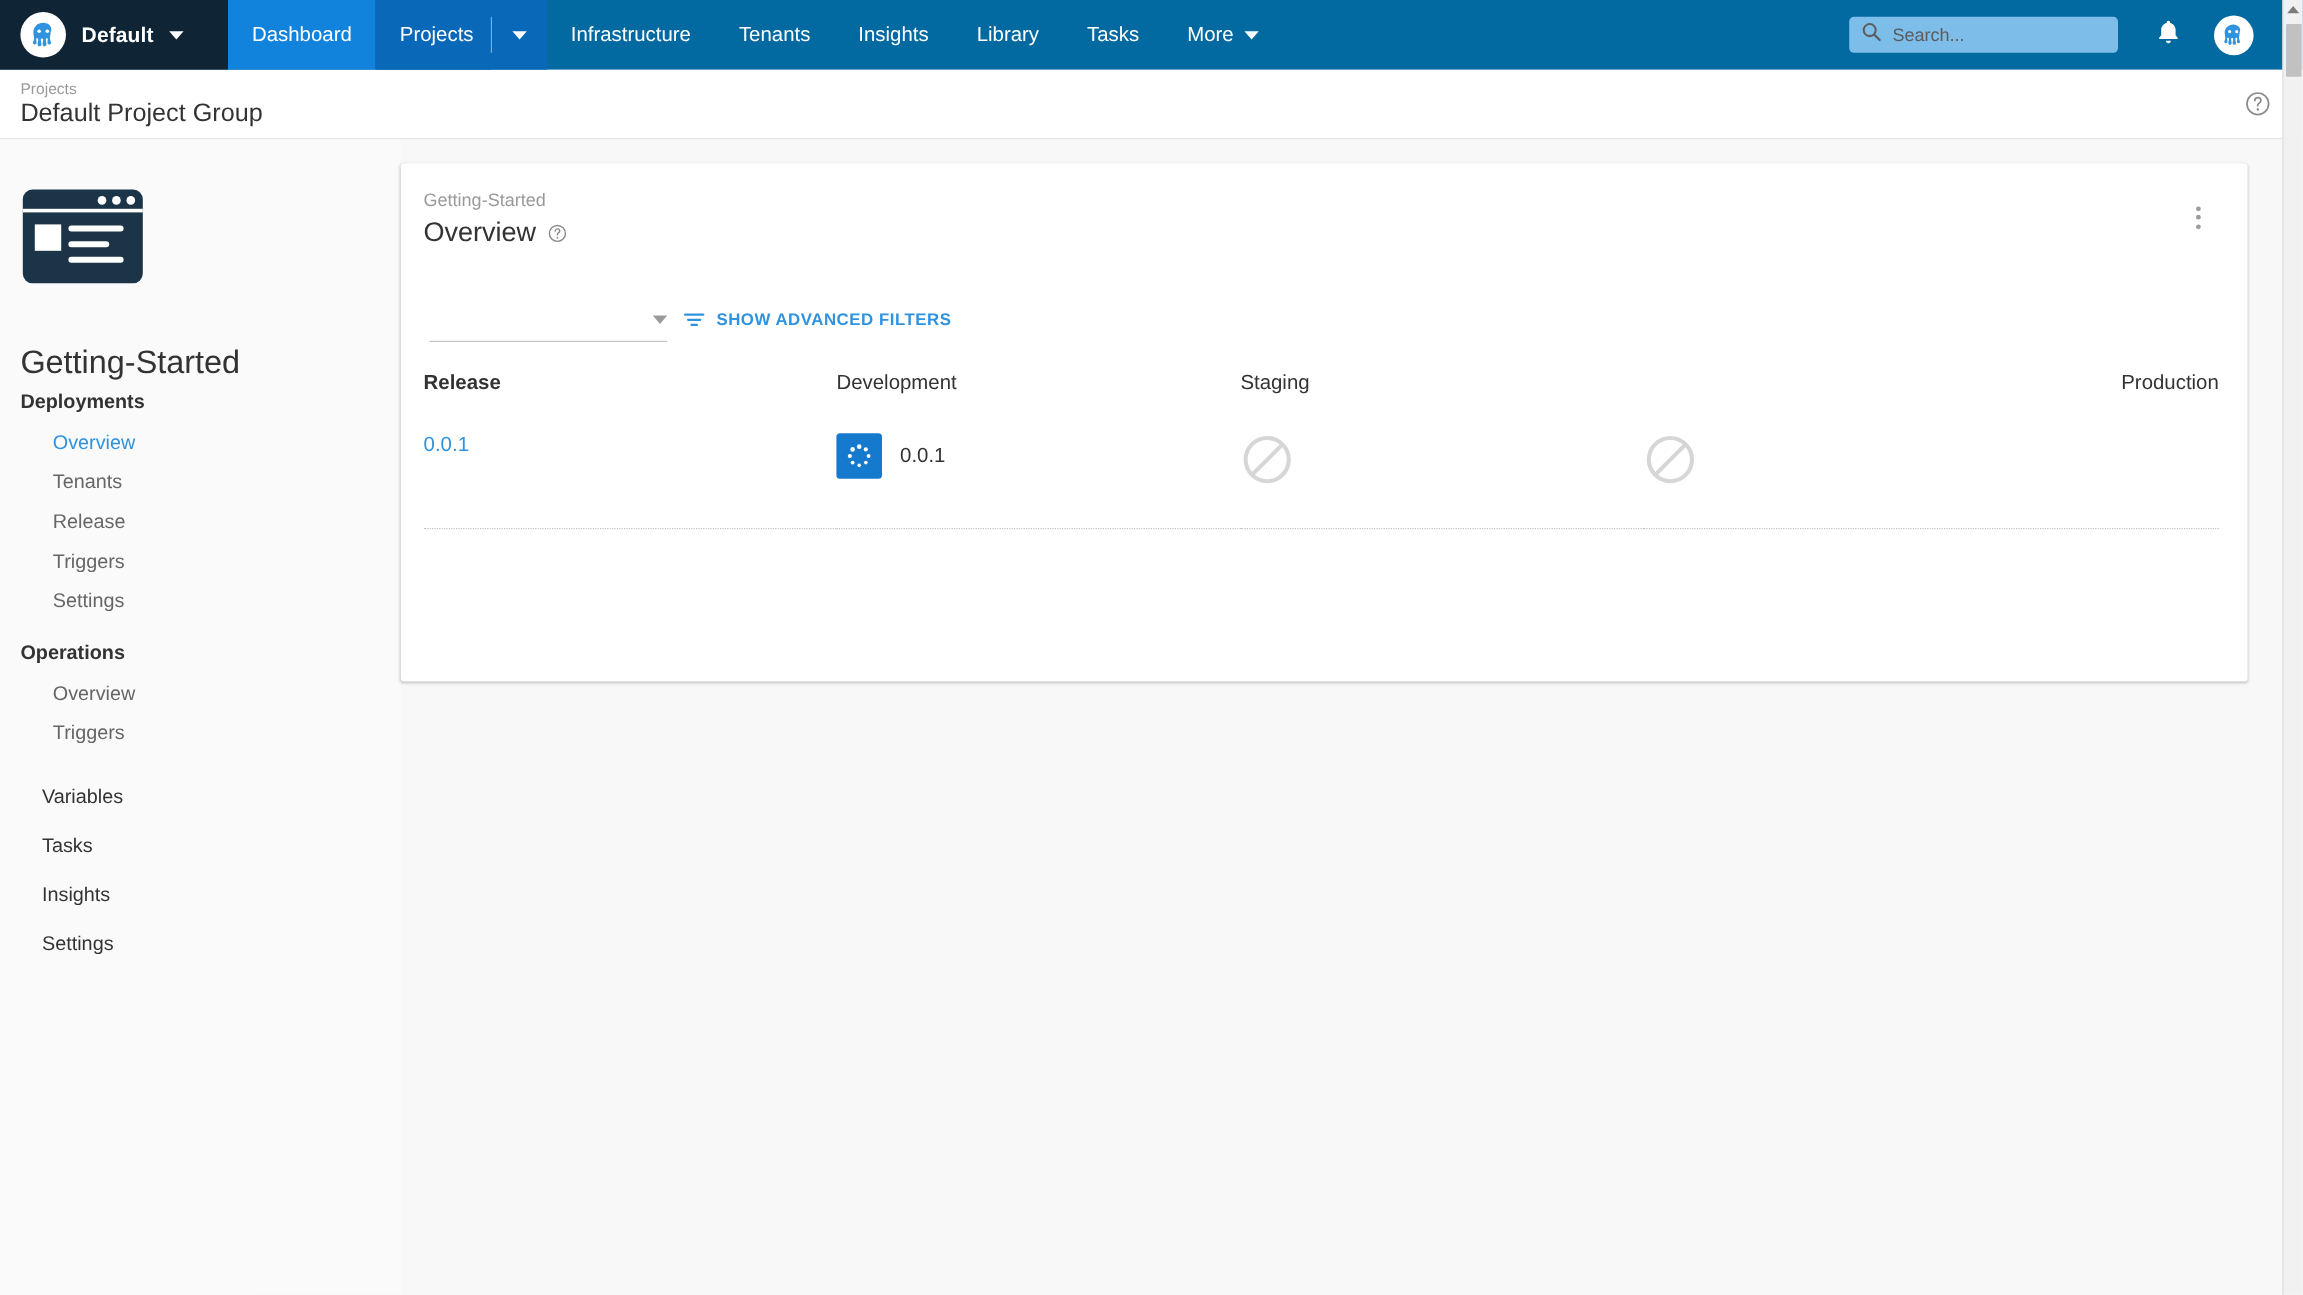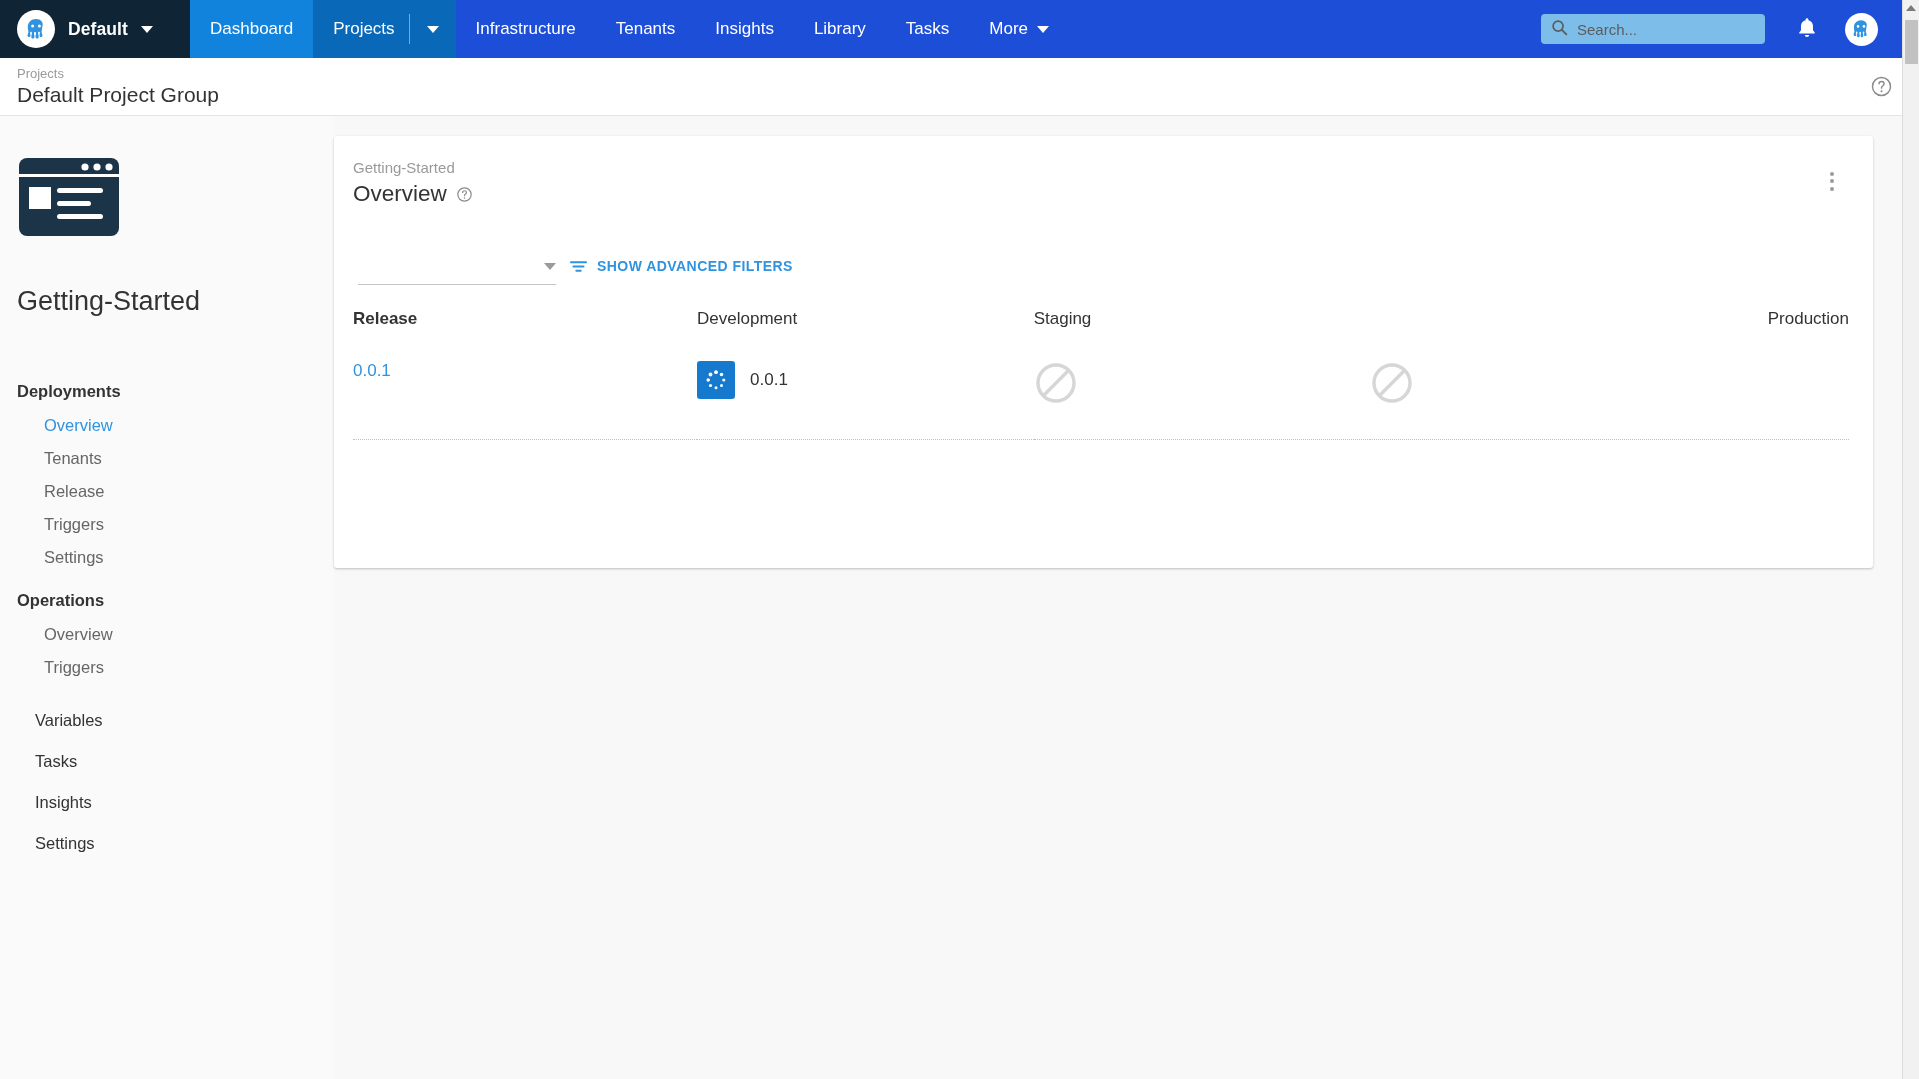--- a/index.html
+++ b/index.html
@@ -6,21 +6,21 @@
   html, body {
     width: 1919px; height: 1079px;
     font-family: "Liberation Sans", sans-serif;
     background: #f8f8f8;
     overflow: hidden;
   }
 
   
   .topnav {
     height: 58px;
-    background: #1d4ed8;
+    background: #0369a1;
     display: flex;
     align-items: stretch;
     position: relative;
     z-index: 30;
   }
   .nav-brand {
     background: #0f2535;
     display: flex;
     align-items: center;
     gap: 13px;
@@ -124,21 +124,21 @@
     padding: 40px 0 0 0;
     overflow: hidden;
   }
   .proj-logo { margin: 0 0 0 17px; }
   .proj-name {
     margin: 44px 0 0 17px;
     font-size: 27px;
     color: #333333;
     font-weight: normal;
   }
-  .nav-list { margin-top: 57px; }
+  .nav-list { }
   .nav-group-head {
     font-size: 16.5px;
     font-weight: bold;
     color: #333333;
     padding: 0 0 0 17px;
     height: 35px;
     display: flex; align-items: center;
     cursor: pointer;
   }
   .nav-sub {

